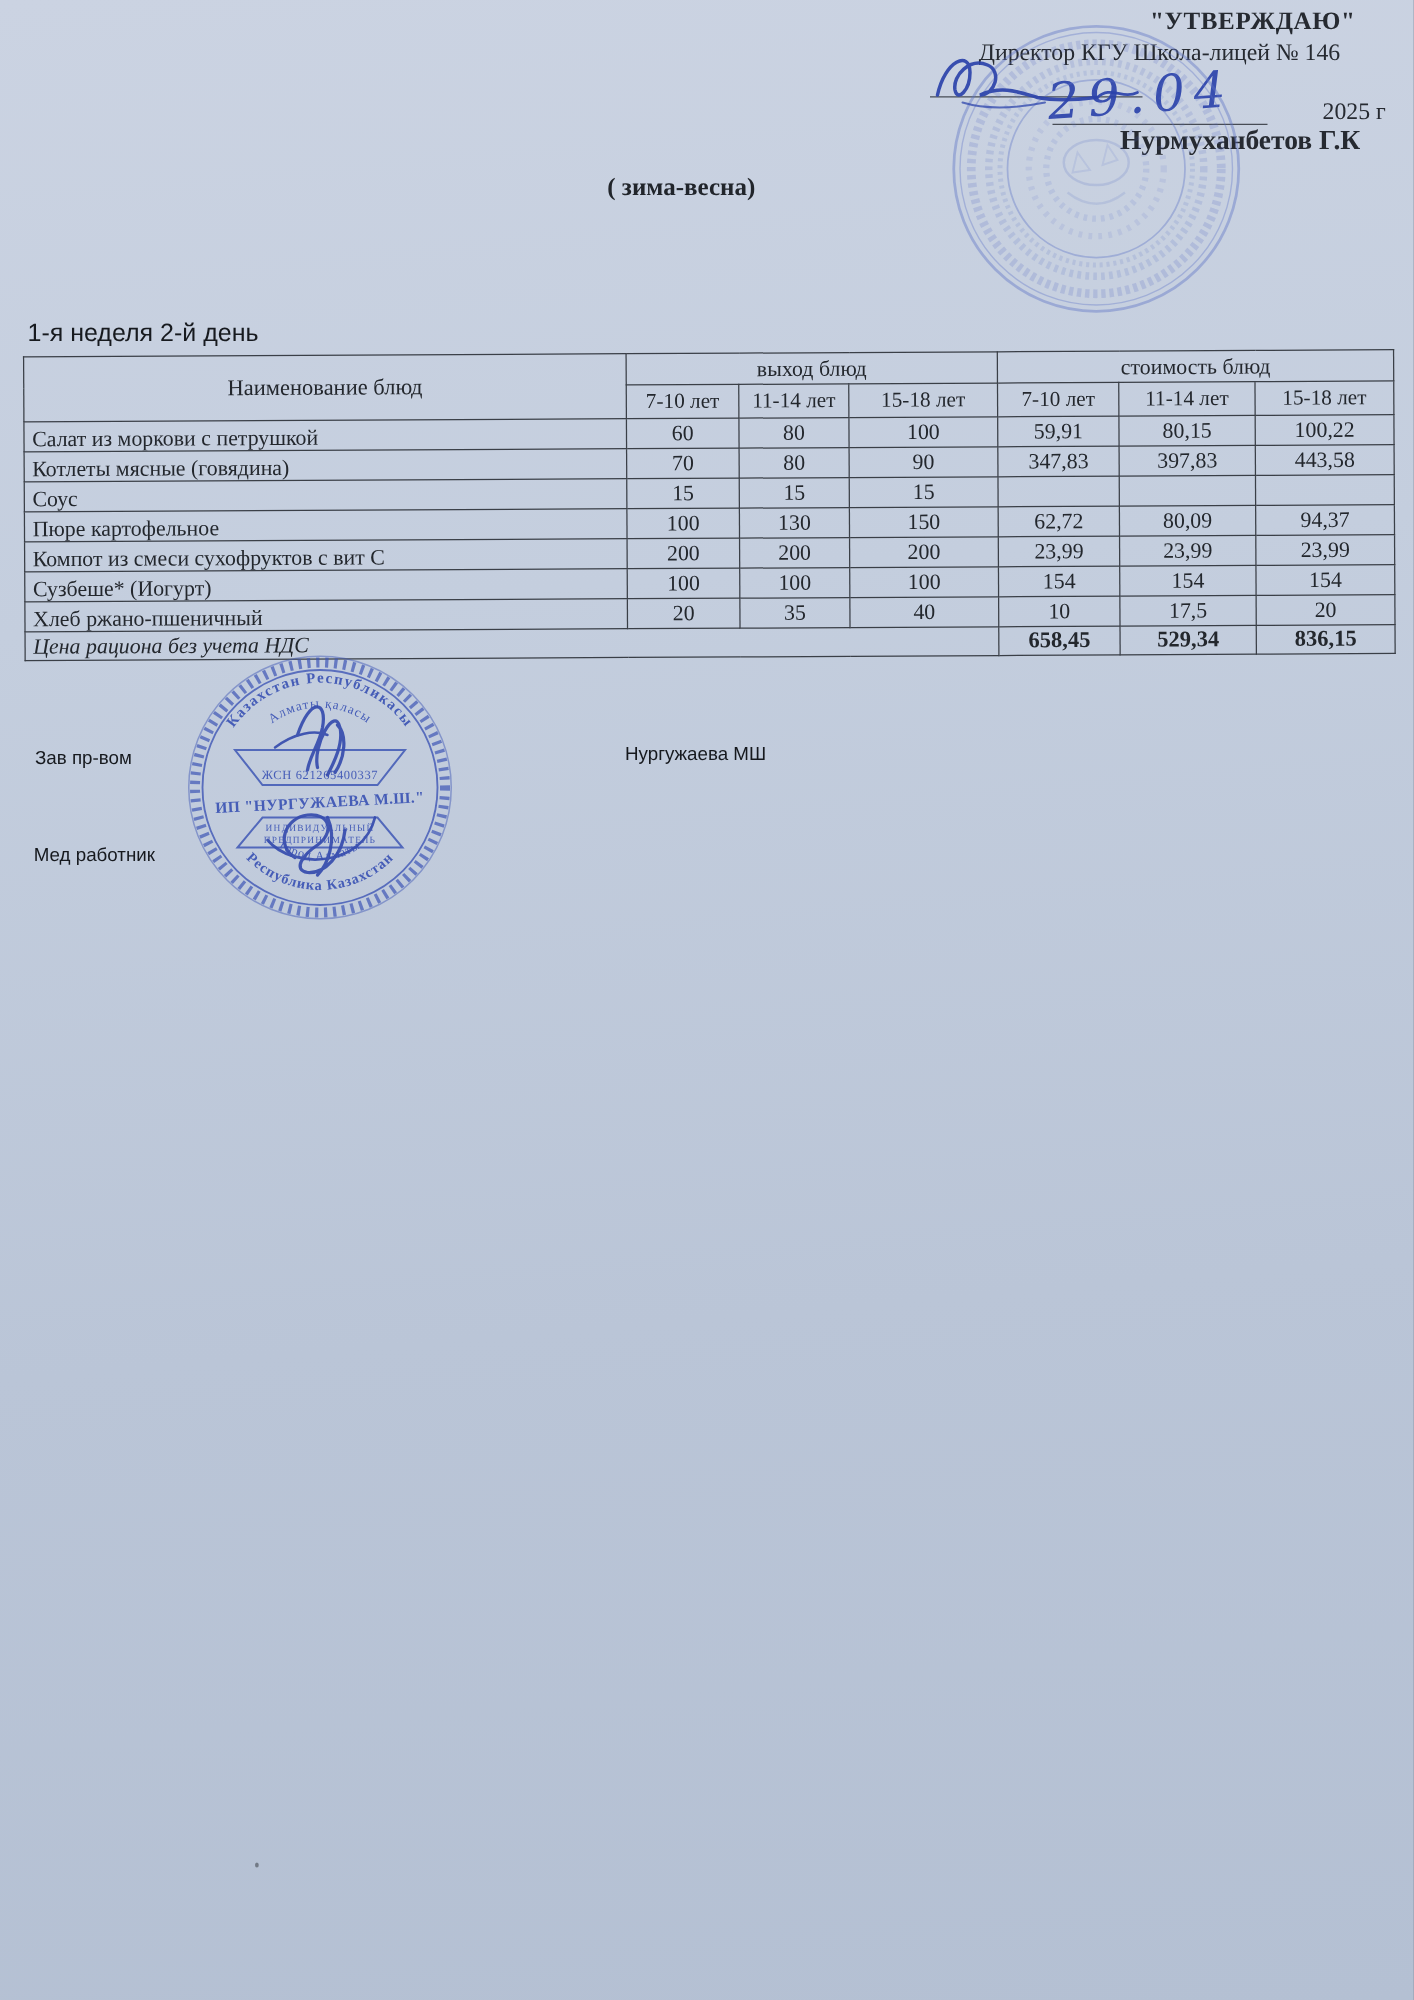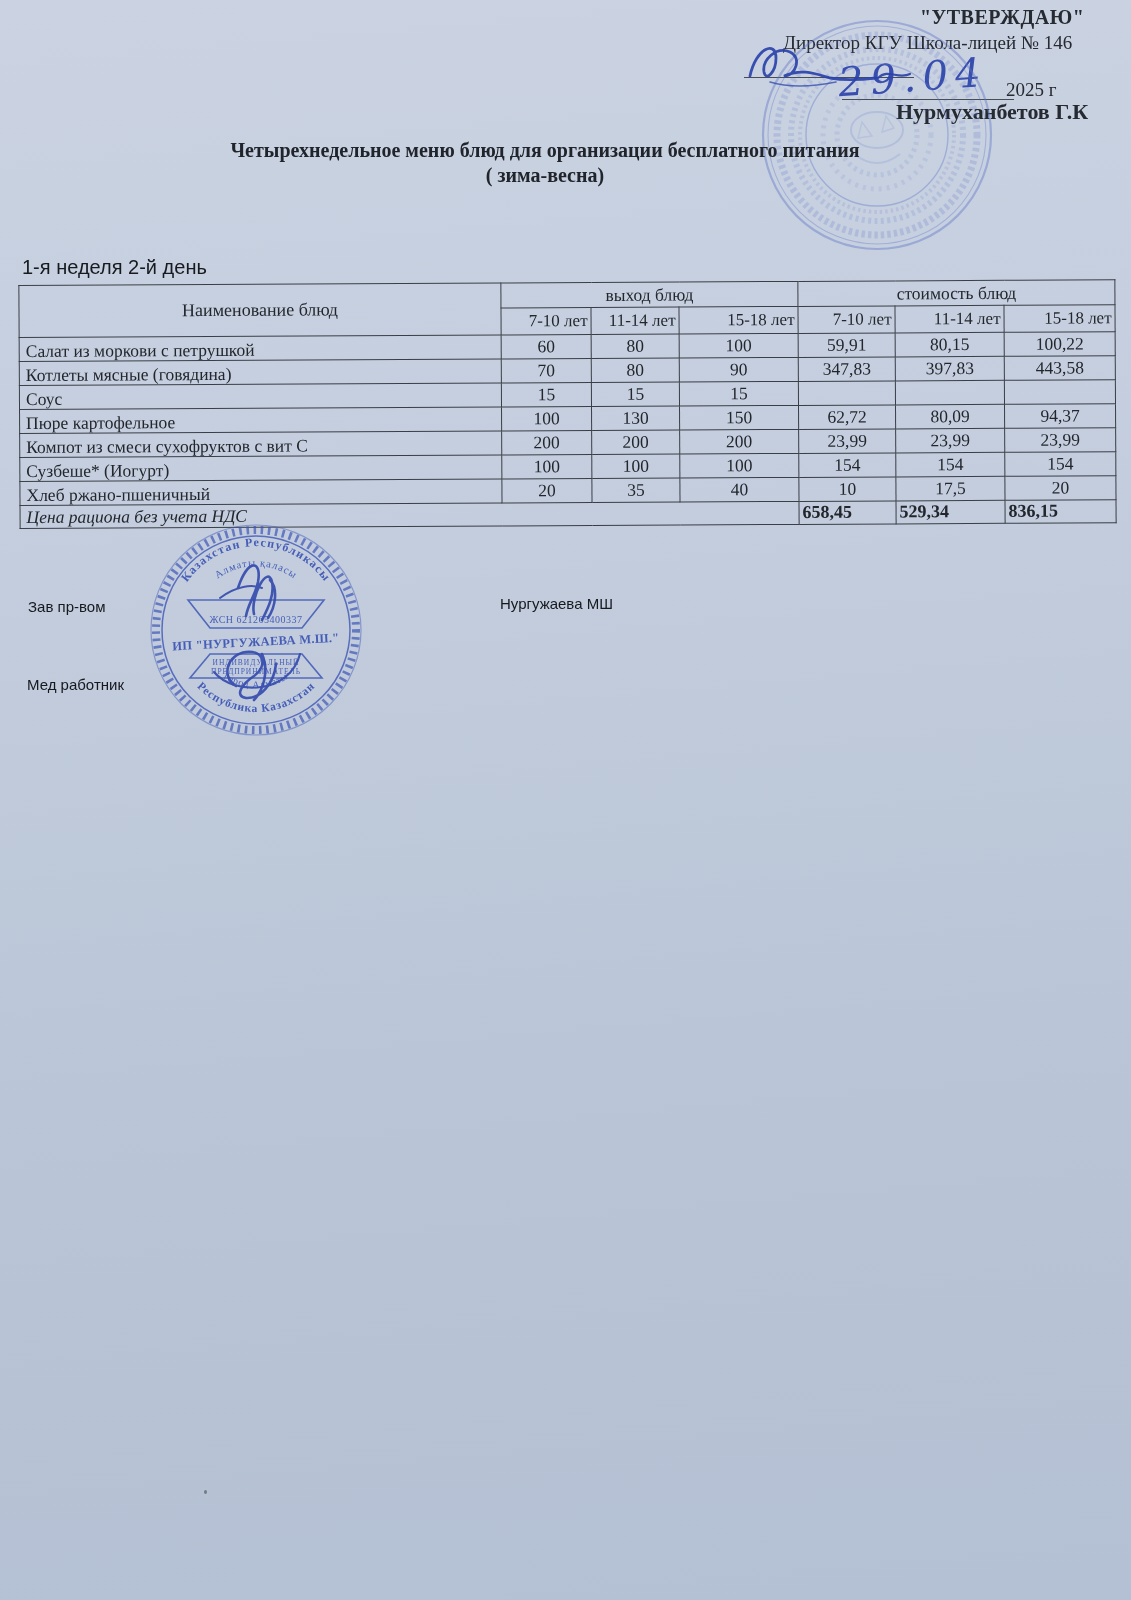--- a/index.html
+++ b/index.html
@@ -7,45 +7,45 @@
     position:relative;width:1131px;height:1600px;margin:0 auto;overflow:hidden;
     background:linear-gradient(175deg,#cbd3e2 0%,#c4cede 30%,#bac5d7 65%,#b4c0d3 100%);
     font-family:"Liberation Serif","DejaVu Serif",serif;color:#262a31;
   }
   
   .approve-word{position:absolute;top:6px;left:920px;width:190px;font-size:20px;font-weight:bold;letter-spacing:.5px;}
   .director-line{position:absolute;top:32px;left:783px;font-size:19px;}
   .director-name{position:absolute;top:55px;left:896px;font-size:22px;font-weight:bold;margin-top:44px;}
   .sig-underline{position:absolute;top:77px;left:744px;width:170px;border-bottom:1.6px solid #474c55;}
   .date-underline{position:absolute;top:99px;left:842px;width:172px;border-bottom:1.6px solid #474c55;}
-  .year-label{position:absolute;top:79px;left:1006px;font-size:19px;}
+  .year-label{position:absolute;top:79px;left:1058px;font-size:19px;}
   .hand-date{
     position:absolute;top:54px;left:838px;font-family:"DejaVu Serif",serif;font-style:italic;
     font-size:40px;color:#2c43ab;letter-spacing:7px;transform:rotate(-4deg);opacity:.92;
   }
   .top-sig{position:absolute;top:30px;left:740px;}
   .school-stamp{position:absolute;top:12px;left:754px;opacity:.82;}
   
   .title{position:absolute;top:138px;left:30px;width:1030px;text-align:center;font-weight:bold;font-size:20px;line-height:25px;color:#21252b;}
   
   .week-label{position:absolute;top:256px;left:22px;font-family:"Liberation Sans","DejaVu Sans",sans-serif;font-size:20px;color:#171a1f;}
   
   .menu{
     position:absolute;left:19px;top:285px;width:1096px;border-collapse:collapse;table-layout:fixed;
     transform:rotate(-0.3deg);transform-origin:0 50%;color:#23272d;
   }
   .menu td{border:1.4px solid #3a3f47;font-size:17.5px;line-height:1.06;padding:1px 3px;overflow:hidden;white-space:nowrap;}
   .menu .hr1 td{height:22px;text-align:center;}
-  .menu .hr2 td{height:24px;text-align:right;font-size:17px;}
+  .menu .hr2 td{height:24px;text-align:center;font-size:17px;}
   .menu td.name-hdr{text-align:center;vertical-align:middle;font-size:18px;}
   .menu .br td{height:20px;}
   .menu td.name{text-align:left;padding:2px 4px 0 6px;vertical-align:bottom;}
   .menu td.num{text-align:center;vertical-align:top;padding-top:2px;}
   .menu td.total-label{font-style:italic;vertical-align:bottom;padding-left:6px;}
-  .menu td.total-num{font-weight:bold;font-size:18px;text-align:left;}
+  .menu td.total-num{font-weight:bold;font-size:18px;text-align:center;}
   
   .lbl{position:absolute;font-family:"Liberation Sans","DejaVu Sans",sans-serif;font-size:15px;color:#16191e;}
   .zav{top:598px;left:28px;}
   .med{top:676px;left:27px;}
   .sig-name{top:595px;left:500px;}
   .ip-stamp{position:absolute;top:524px;left:150px;opacity:.93;}
   .speck{position:absolute;top:1490px;left:204px;width:3px;height:4px;border-radius:50%;background:#3a3f45;opacity:.55;}
 </style>
 </head>
 <body>
@@ -78,21 +78,20 @@
 
   <svg class="top-sig" width="210" height="64" viewBox="0 0 210 64">
     <g fill="none" stroke="#2c43ab" stroke-width="2.8" stroke-linecap="round" opacity="0.92">
       <path d="M10,46 C16,18 36,10 36,28 C36,42 26,52 24,42 C22,30 36,16 50,22 C62,27 56,46 44,46 C62,38 76,44 90,48 C106,51 120,50 136,48"></path>
       <path d="M138,48 C148,38 158,50 170,44" stroke-width="2.2"></path>
       <path d="M30,52 C50,58 76,56 96,52" stroke-width="1.6" opacity="0.8"></path>
     </g>
   </svg>
 
   <div class="title">
-    <div>Четырехнедельное меню блюд для организации бесплатного питания</div>
     <div>( зима-весна)</div>
   </div>
 
   <div class="week-label">1-я неделя  2-й день</div>
 
   <table class="menu">
     <colgroup>
       <col style="width:482px">
         <col style="width:90px">
         <col style="width:88px">

